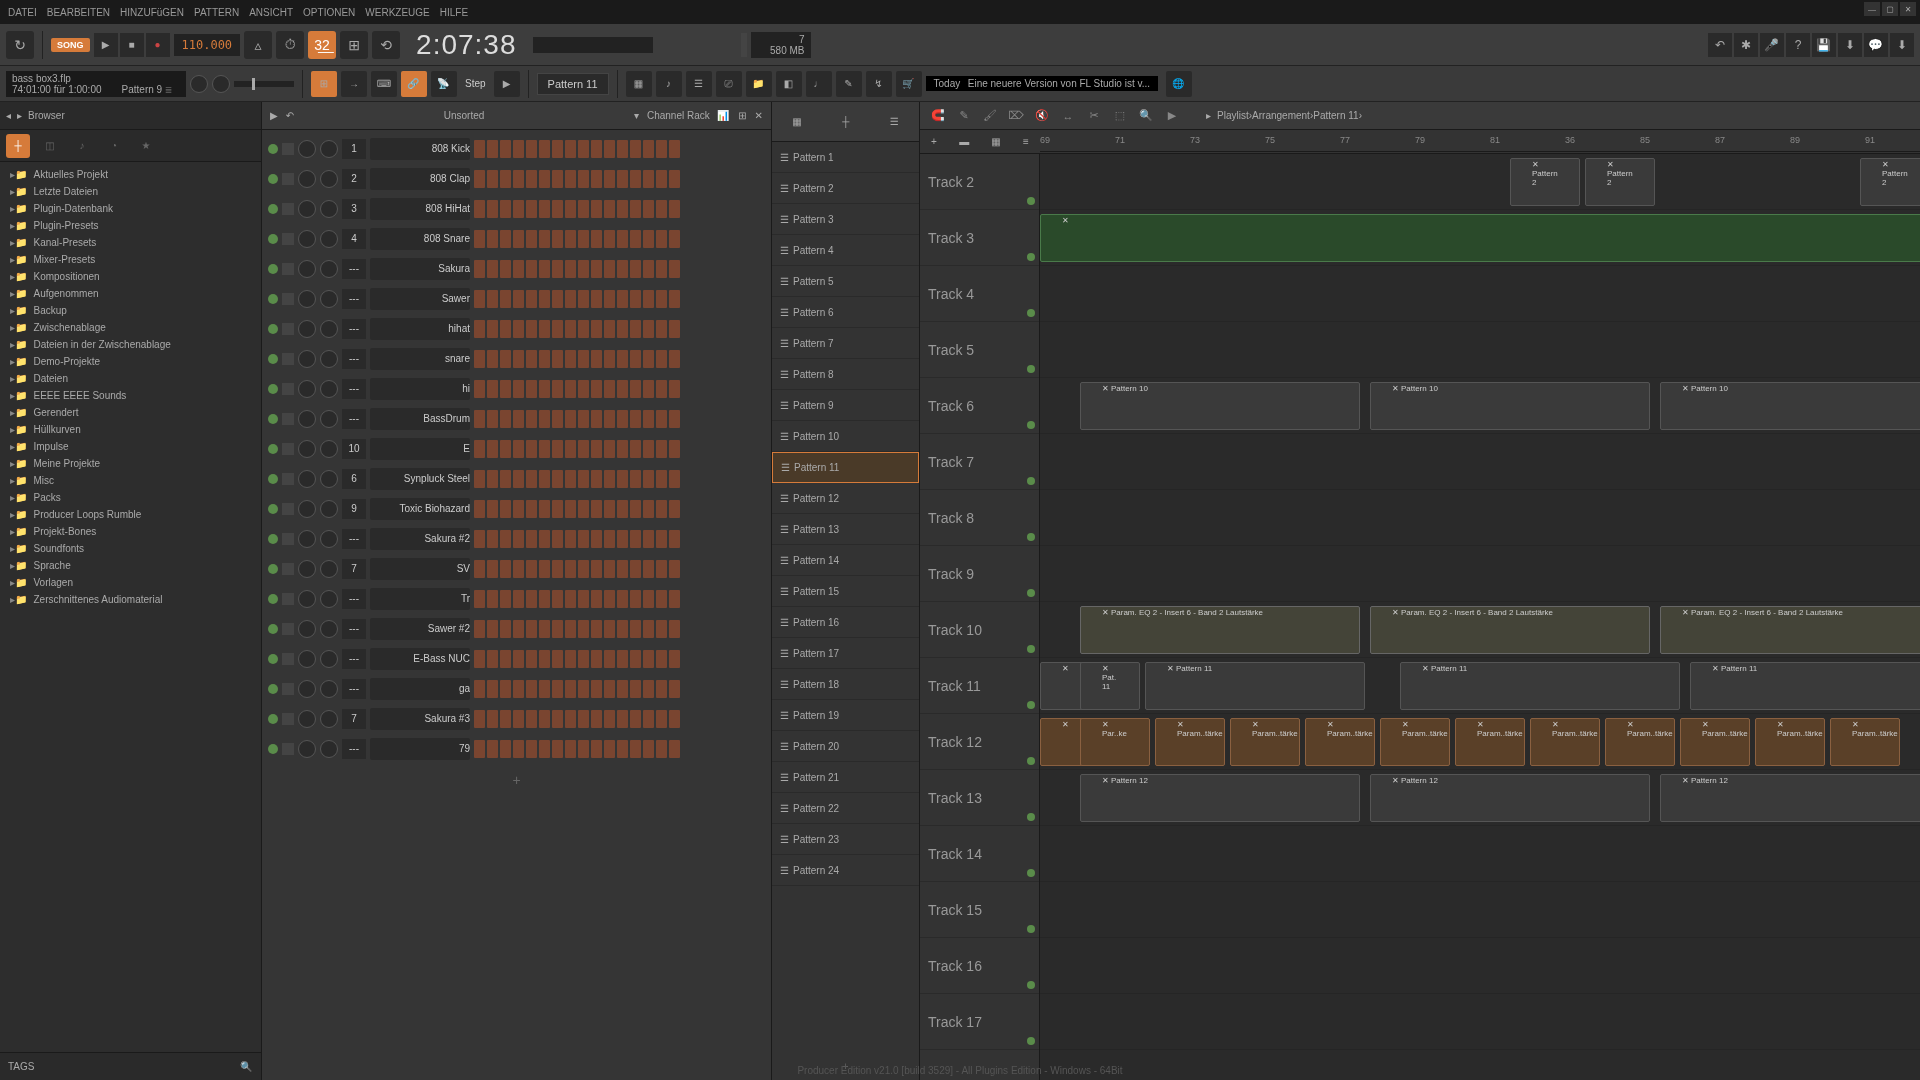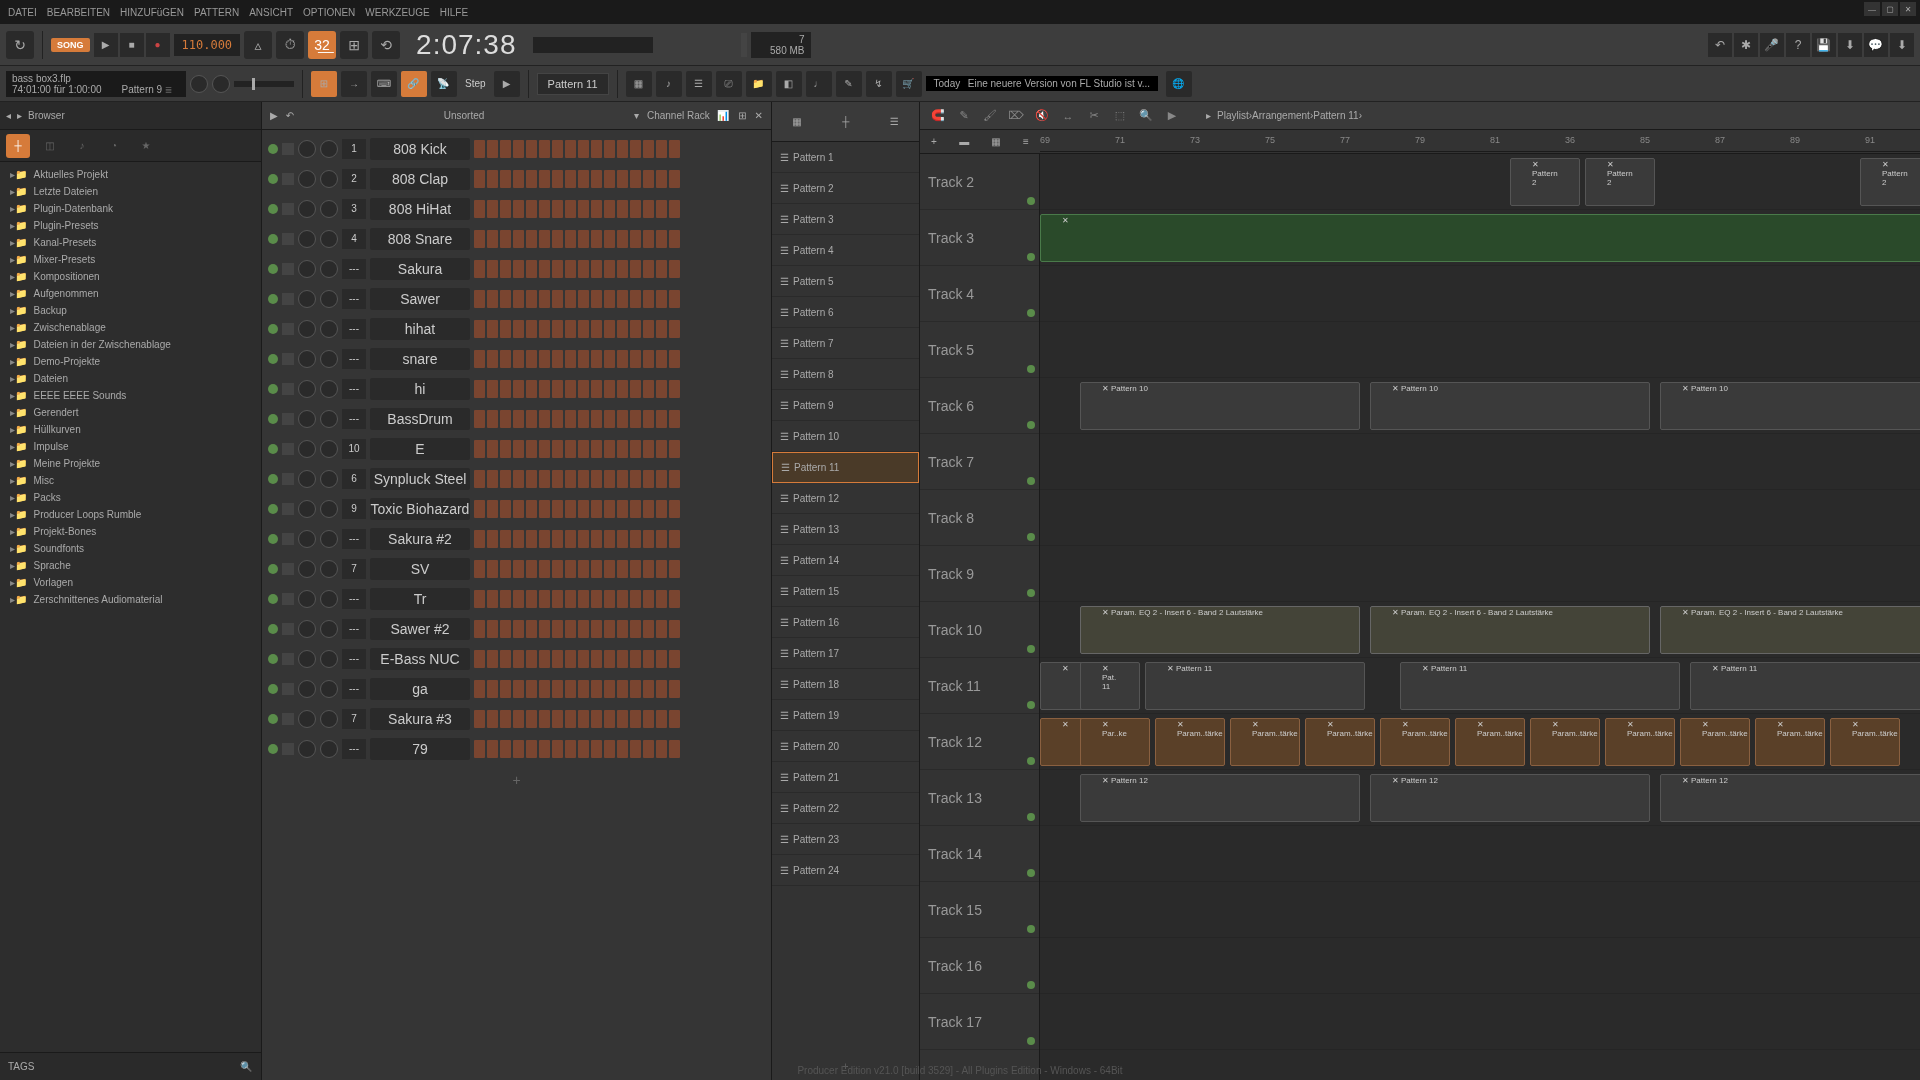--- a/index.html
+++ b/index.html
@@ -37,21 +37,21 @@
 .folder-icon{color:#888;font-size:10px}
 .tags-bar{height:28px;background:#2a2a2a;display:flex;align-items:center;padding:0 8px;justify-content:space-between;border-top:1px solid #1a1a1a}
 .channel-rack{width:510px;background:#353535;border-right:1px solid #1a1a1a;display:flex;flex-direction:column}
 .cr-head{height:28px;background:#3a3a3a;display:flex;align-items:center;padding:0 8px;gap:8px;border-bottom:1px solid #1a1a1a}
 .cr-body{flex:1;overflow:auto;padding:4px 0}
 .cr-row{height:30px;display:flex;align-items:center;padding:0 6px;gap:4px}
 .cr-light{width:10px;height:10px;border-radius:50%;background:#5a8c4a}
 .cr-mute{width:12px;height:12px;background:#444;cursor:pointer}
 .cr-knob{width:18px;height:18px;background:#2a2a2a;border-radius:50%;border:1px solid #555}
 .cr-num{width:24px;height:20px;background:#2a2a2a;text-align:center;line-height:20px;font-size:10px;color:#ccc}
-.cr-name{width:100px;height:22px;background:#2a2a2a;text-align:center;line-height:22px;font-size:14px;color:#ccc;border-radius:2px;overflow:hidden;text-overflow:ellipsis;white-space:nowrap}
+.cr-name{width:100px;height:22px;background:#2a2a2a;text-align:right;line-height:22px;font-size:10px;color:#ccc;border-radius:2px;overflow:hidden;text-overflow:ellipsis;white-space:nowrap}
 .cr-steps{display:flex;gap:2px}
 .cr-step{width:11px;height:18px;background:#7a4530;border-radius:1px;cursor:pointer}
 .cr-add{text-align:center;padding:8px;color:#666;cursor:pointer;font-size:14px}
 .pattern-panel{width:148px;background:#333;border-right:1px solid #1a1a1a;display:flex;flex-direction:column}
 .pp-head{height:40px;background:#3a3a3a;border-bottom:1px solid #1a1a1a;display:flex;align-items:center;justify-content:space-around}
 .pp-list{flex:1;overflow:auto}
 .pp-item{height:31px;display:flex;align-items:center;padding:0 8px;border-bottom:1px solid #2a2a2a;cursor:pointer;font-size:10px;color:#aaa}
 .pp-item.selected{background:#4a3a28;border:1px solid #d67b3a}
 .pp-add{text-align:center;padding:8px;color:#666;cursor:pointer}
 .playlist{flex:1;background:#2d2d2d;display:flex;flex-direction:column}

